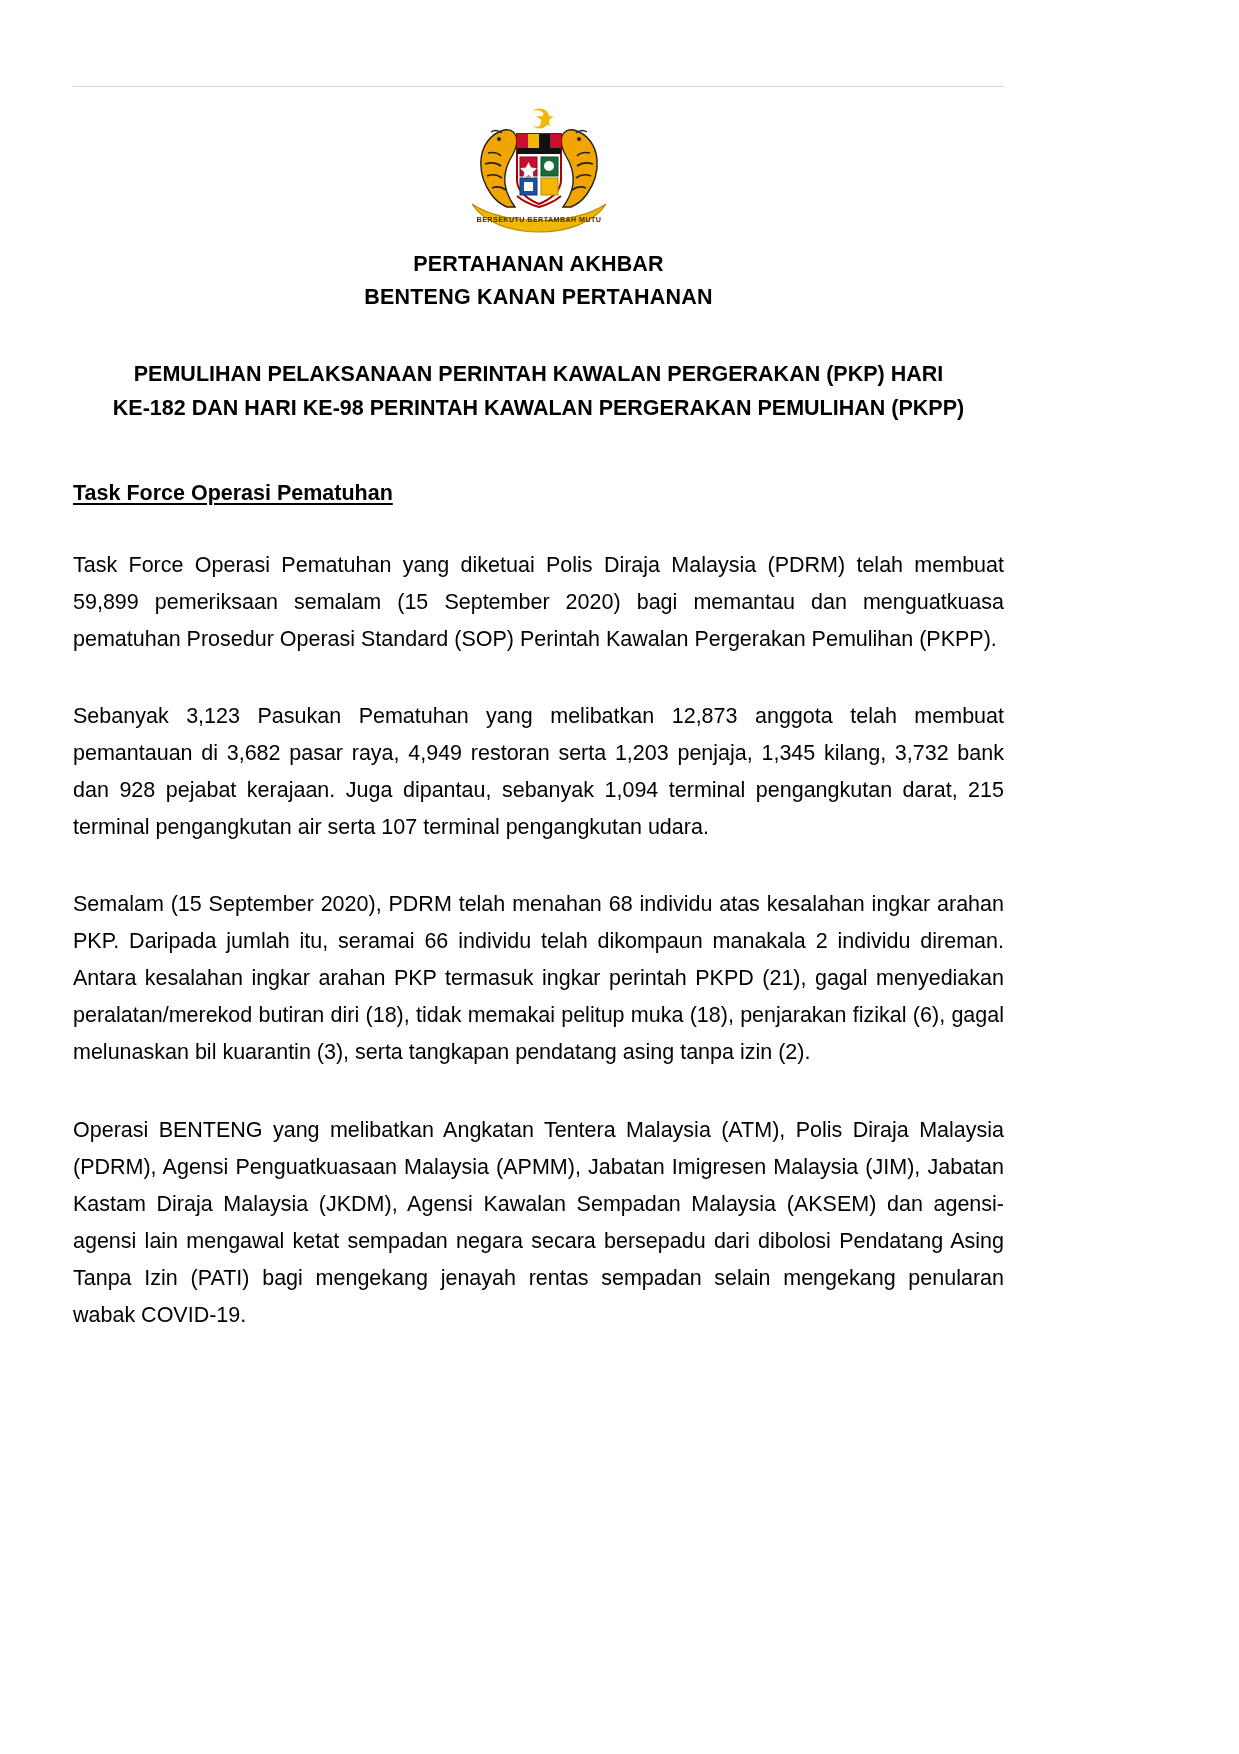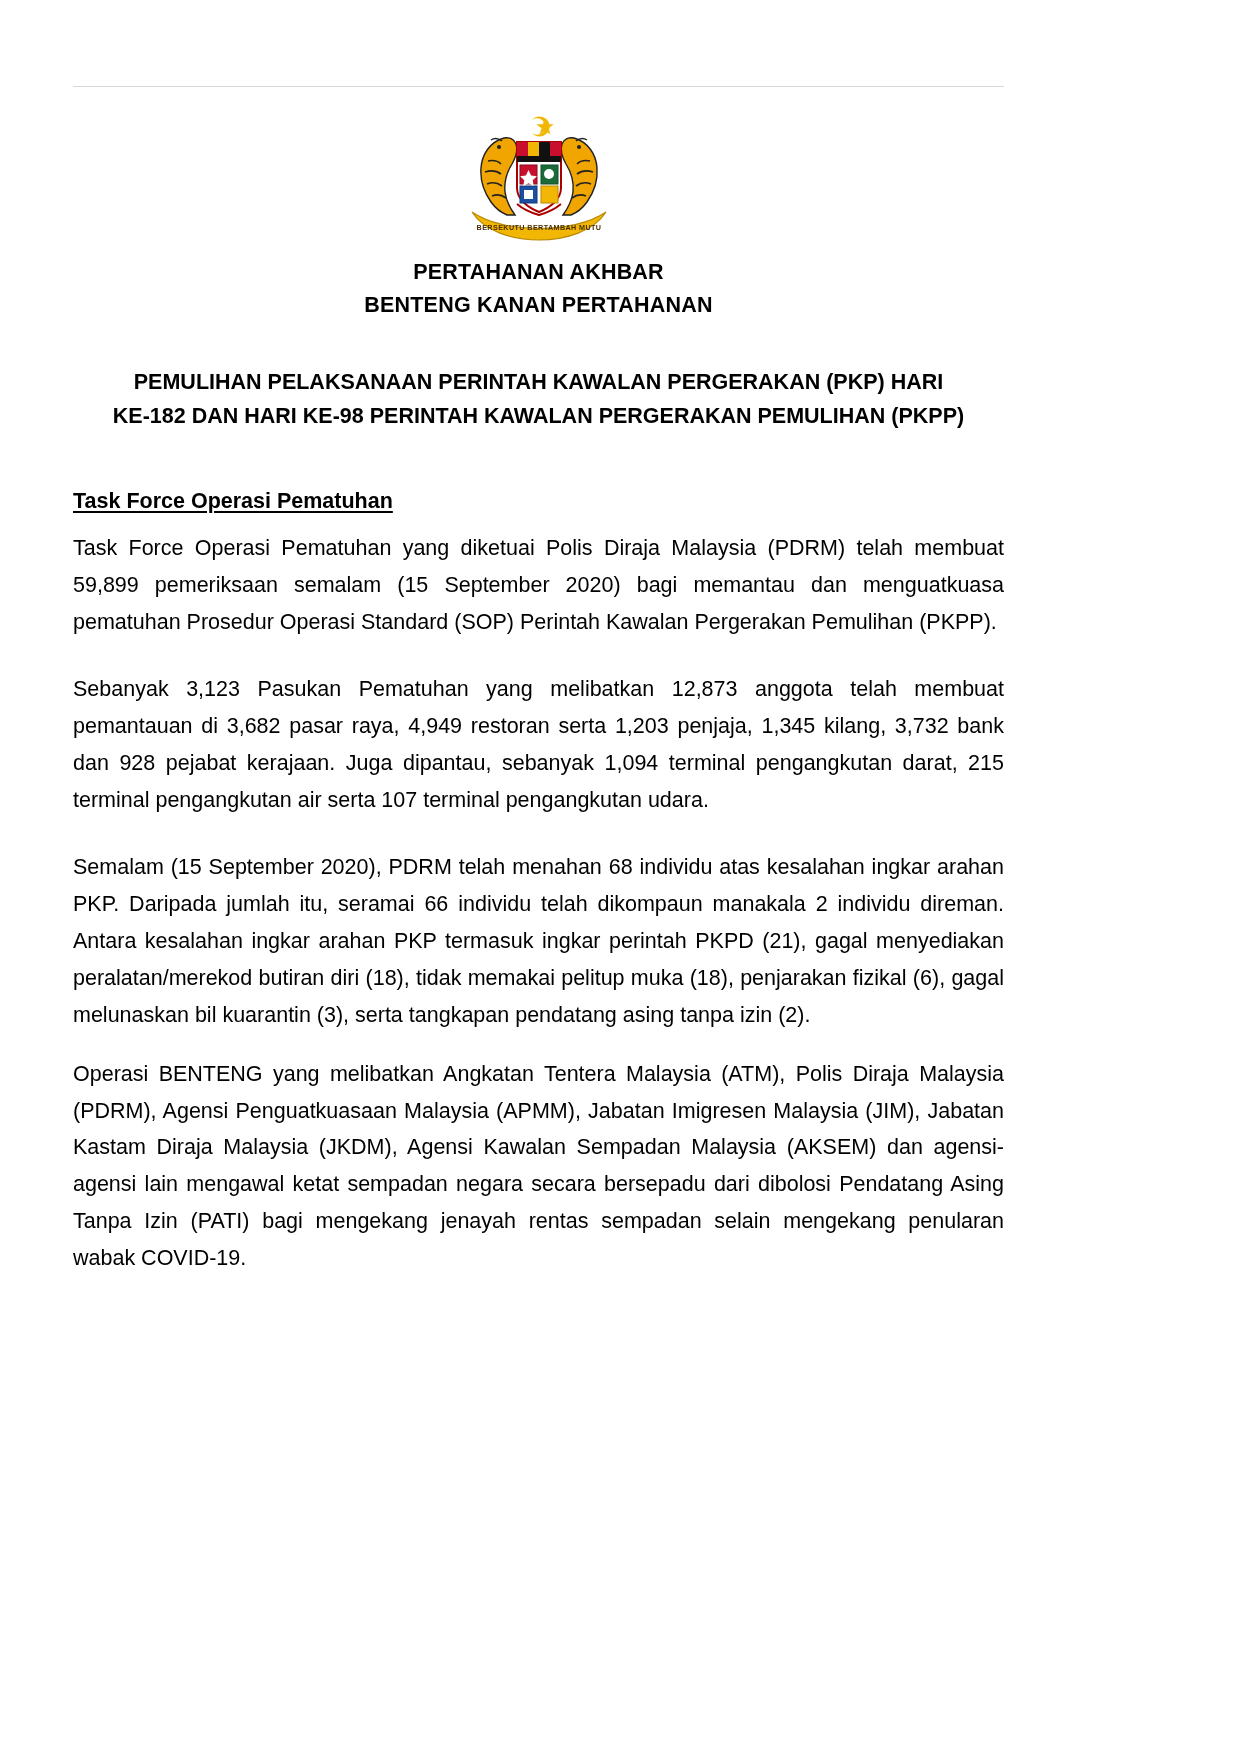--- a/index.html
+++ b/index.html
@@ -13,21 +13,21 @@
     font-family: "Liberation Sans", sans-serif;
     color: #000000;
     position: relative;
     overflow: hidden;
   }
   .page {
     position: relative;
     width: 1077px;
     height: 1754px;
     box-sizing: border-box;
-    padding: 8px 73px;
+    padding: 0 73px;
   }
   .top-rule {
     position: absolute;
     left: 73px;
     right: 73px;
     top: 86px;
     height: 1px;
     background: #d8d8d8;
   }
   .content {
@@ -68,24 +68,24 @@
     text-decoration: underline;
     text-underline-offset: 3px;
     margin-top: 56px;
     margin-bottom: 0;
   }
   .para {
     font-size: 21.5px;
     line-height: 1.72;
     text-align: justify;
     text-justify: inter-word;
-    margin-top: 30px;
+    margin-top: 40px;
   }
   .para:first-of-type {
-    margin-top: 16px;
+    margin-top: 41px;
   }
 </style>
 </head>
 <body>
 
 <div class="page">
 
   <div class="top-rule"></div>
 
   <div class="content">

